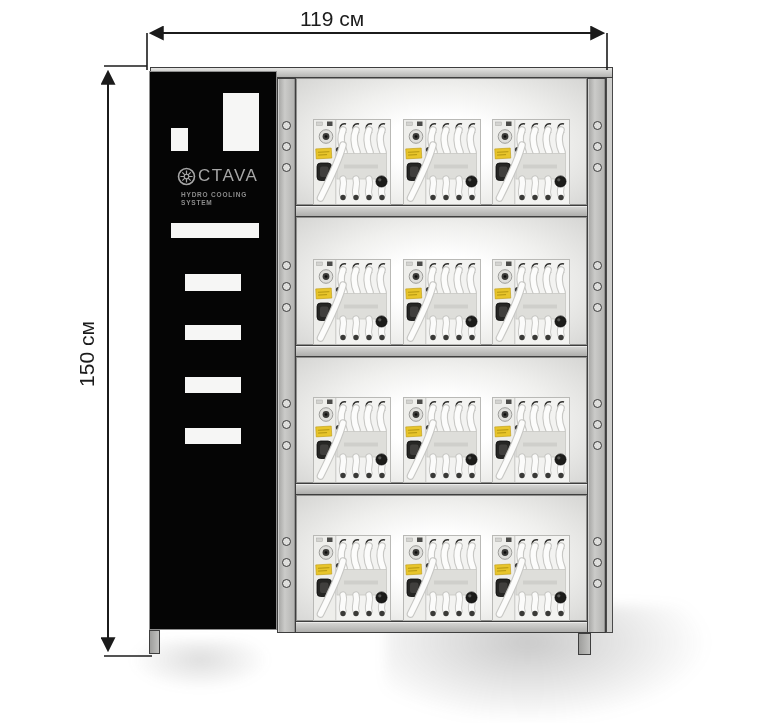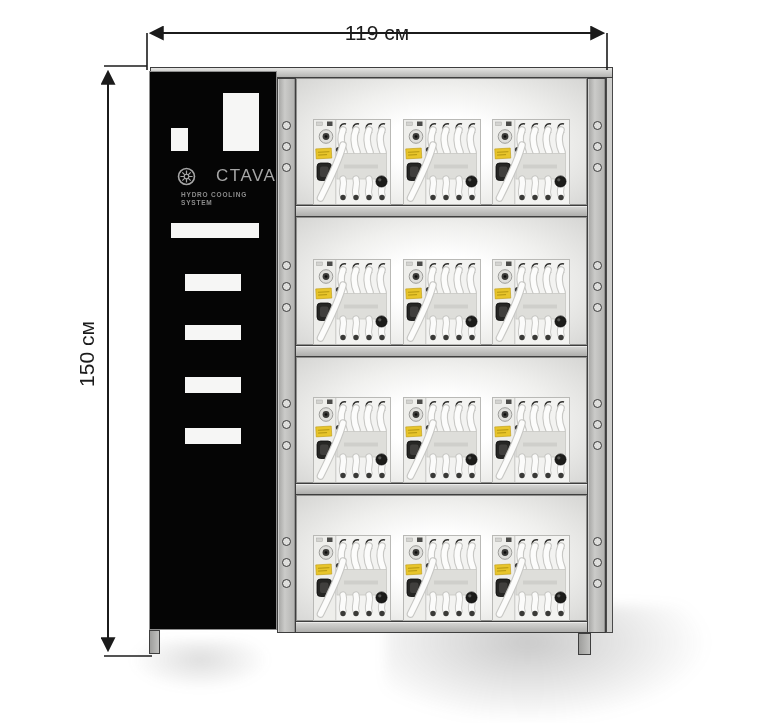--- a/index.html
+++ b/index.html
@@ -37,29 +37,29 @@
   .rail{z-index:8;background:linear-gradient(180deg,#d8d8d6,#aeaeac);border:1px solid #3e3e3e;
     box-shadow:inset 0 1px 0 rgba(255,255,255,.5);}
   .device{z-index:10;}
   .hole{z-index:12;width:9px;height:9px;border-radius:50%;background:#dededc;
     border:1.6px solid #3a3a3a;}
 
   
   .panel{left:149px;top:71px;width:128px;height:559px;z-index:30;background:#050505;
     border:1px solid #8e8e8e;box-sizing:border-box;position:absolute;}
   .panel .cut{position:absolute;background:#f6f6f5;}
-  .logo{position:absolute;left:27px;top:94px;display:flex;align-items:center;gap:20px;}
+  .logo{position:absolute;left:27px;top:94px;display:flex;align-items:center;gap:2px;}
   .logo-text{font-size:17px;letter-spacing:1.5px;color:#a6a6a6;font-weight:400;}
   .subtitle{position:absolute;left:31px;top:119px;font-size:6.5px;line-height:8px;
     letter-spacing:0.8px;color:#8d8d8d;font-weight:bold;white-space:nowrap;}
 
   
   .dims{position:absolute;left:0;top:0;z-index:40;pointer-events:none;}
   .dim-label{position:absolute;z-index:41;color:#1c1c1c;font-size:21px;}
-  .dim-w{left:300px;top:21px;width:154px;text-align:center;}
+  .dim-w{left:300px;top:7px;width:154px;text-align:left;}
   .dim-h{left:26px;top:342px;width:122px;height:24px;text-align:center;
     transform:rotate(-90deg);}
 </style>
 </head>
 <body>
 
 <svg width="0" height="0" style="position:absolute">
   <defs>
     <symbol id="device-sym" viewBox="0 0 78 86">
       <rect x="0.5" y="0.5" width="77" height="85" fill="#f3f3f1" stroke="#b9b9b6"></rect>

